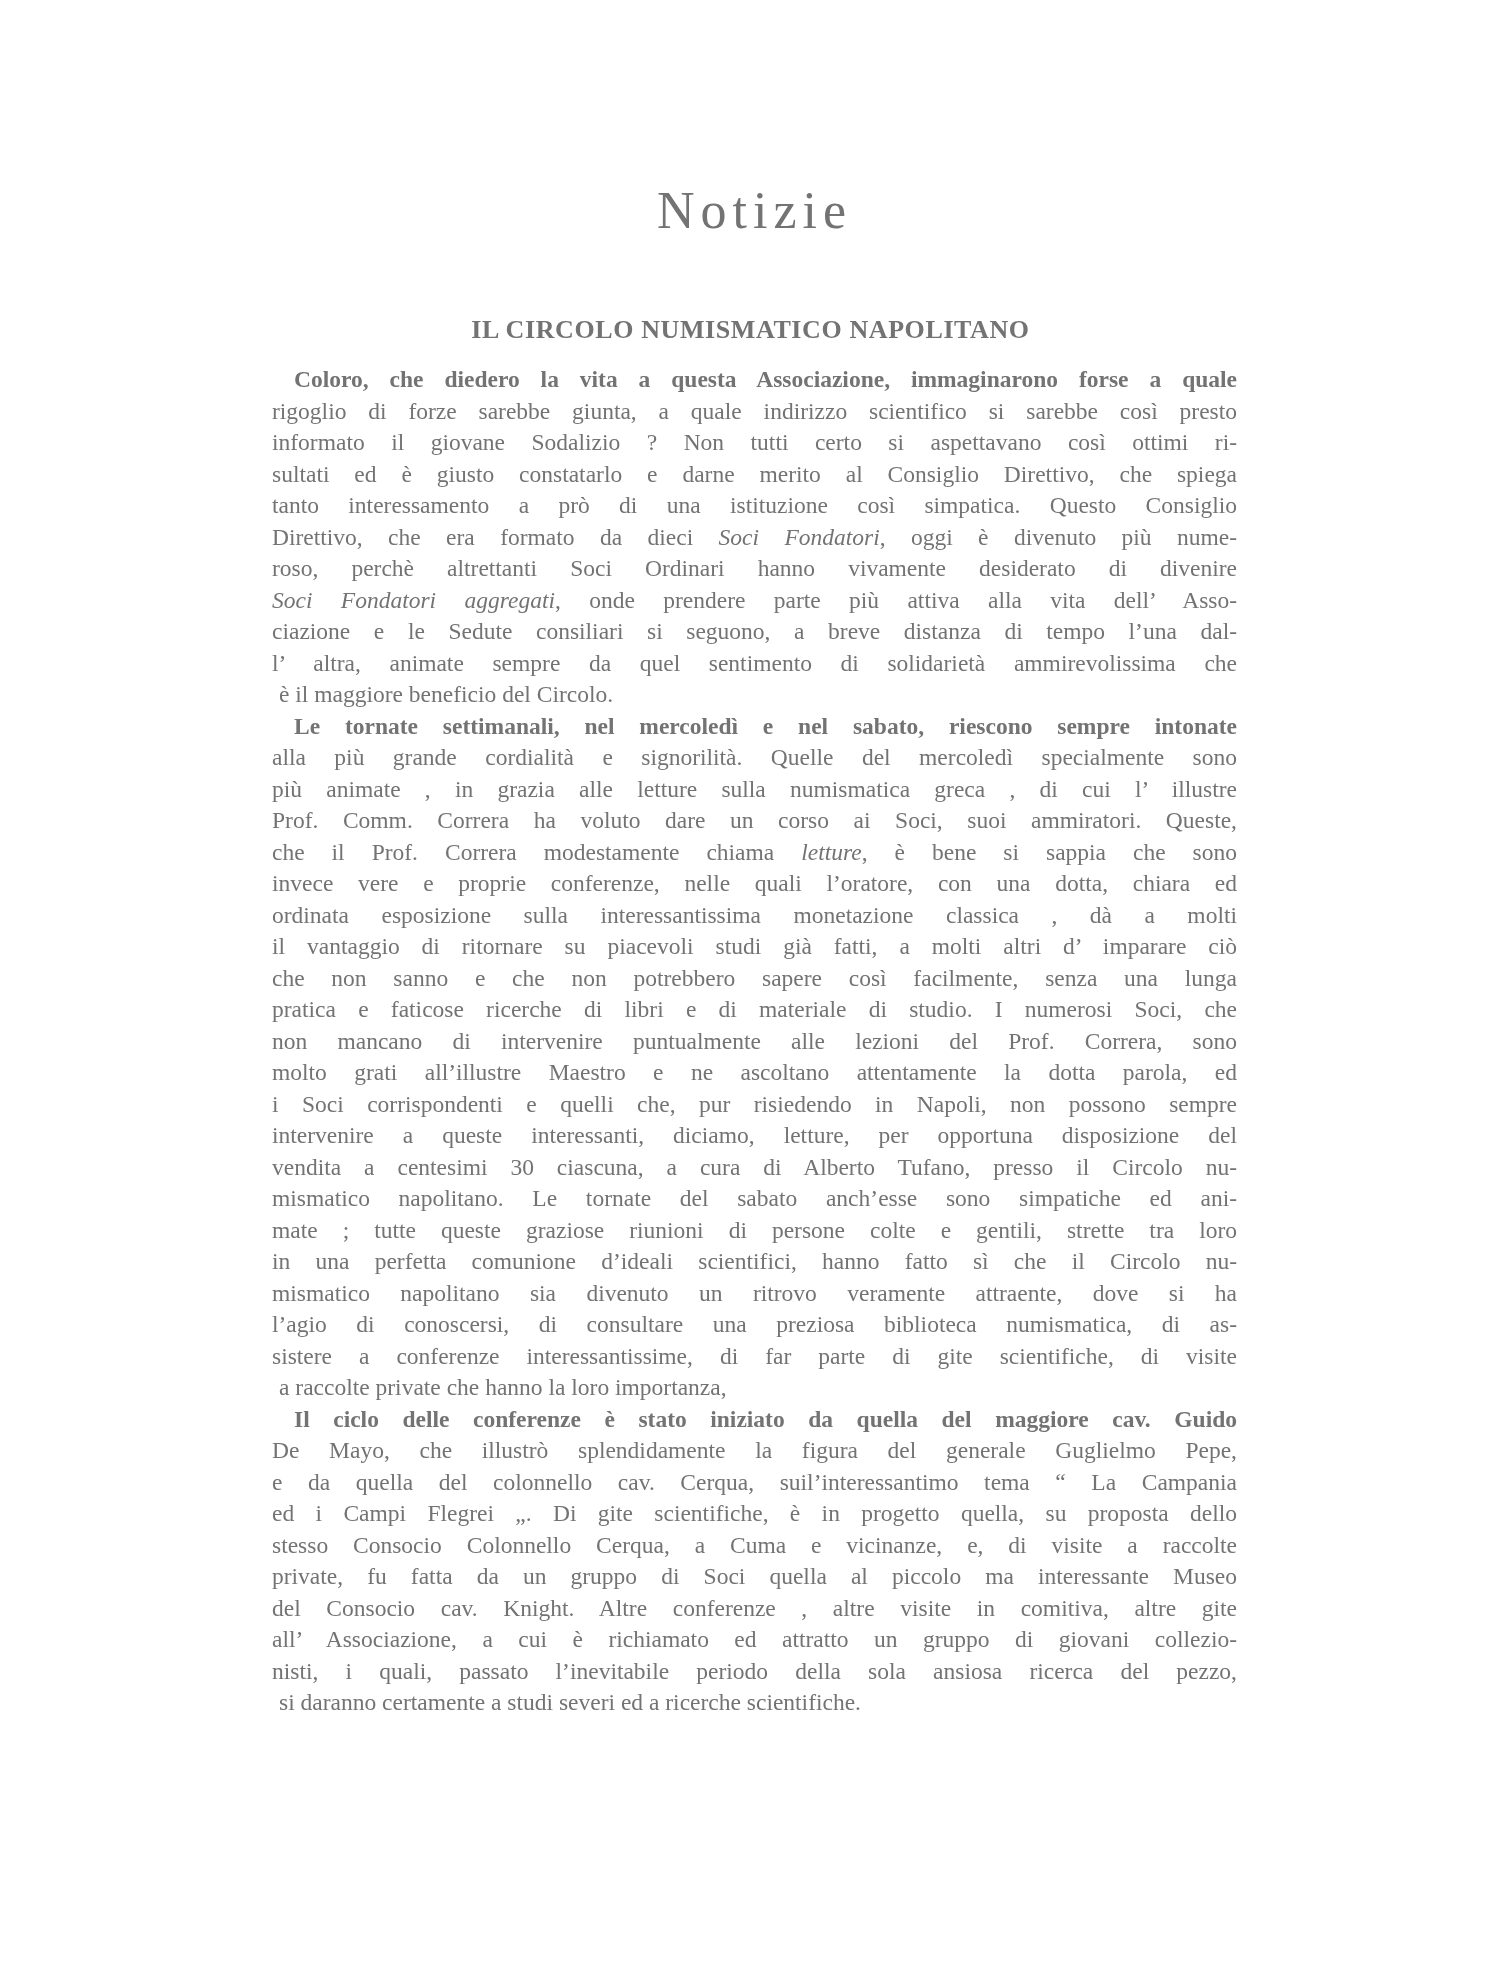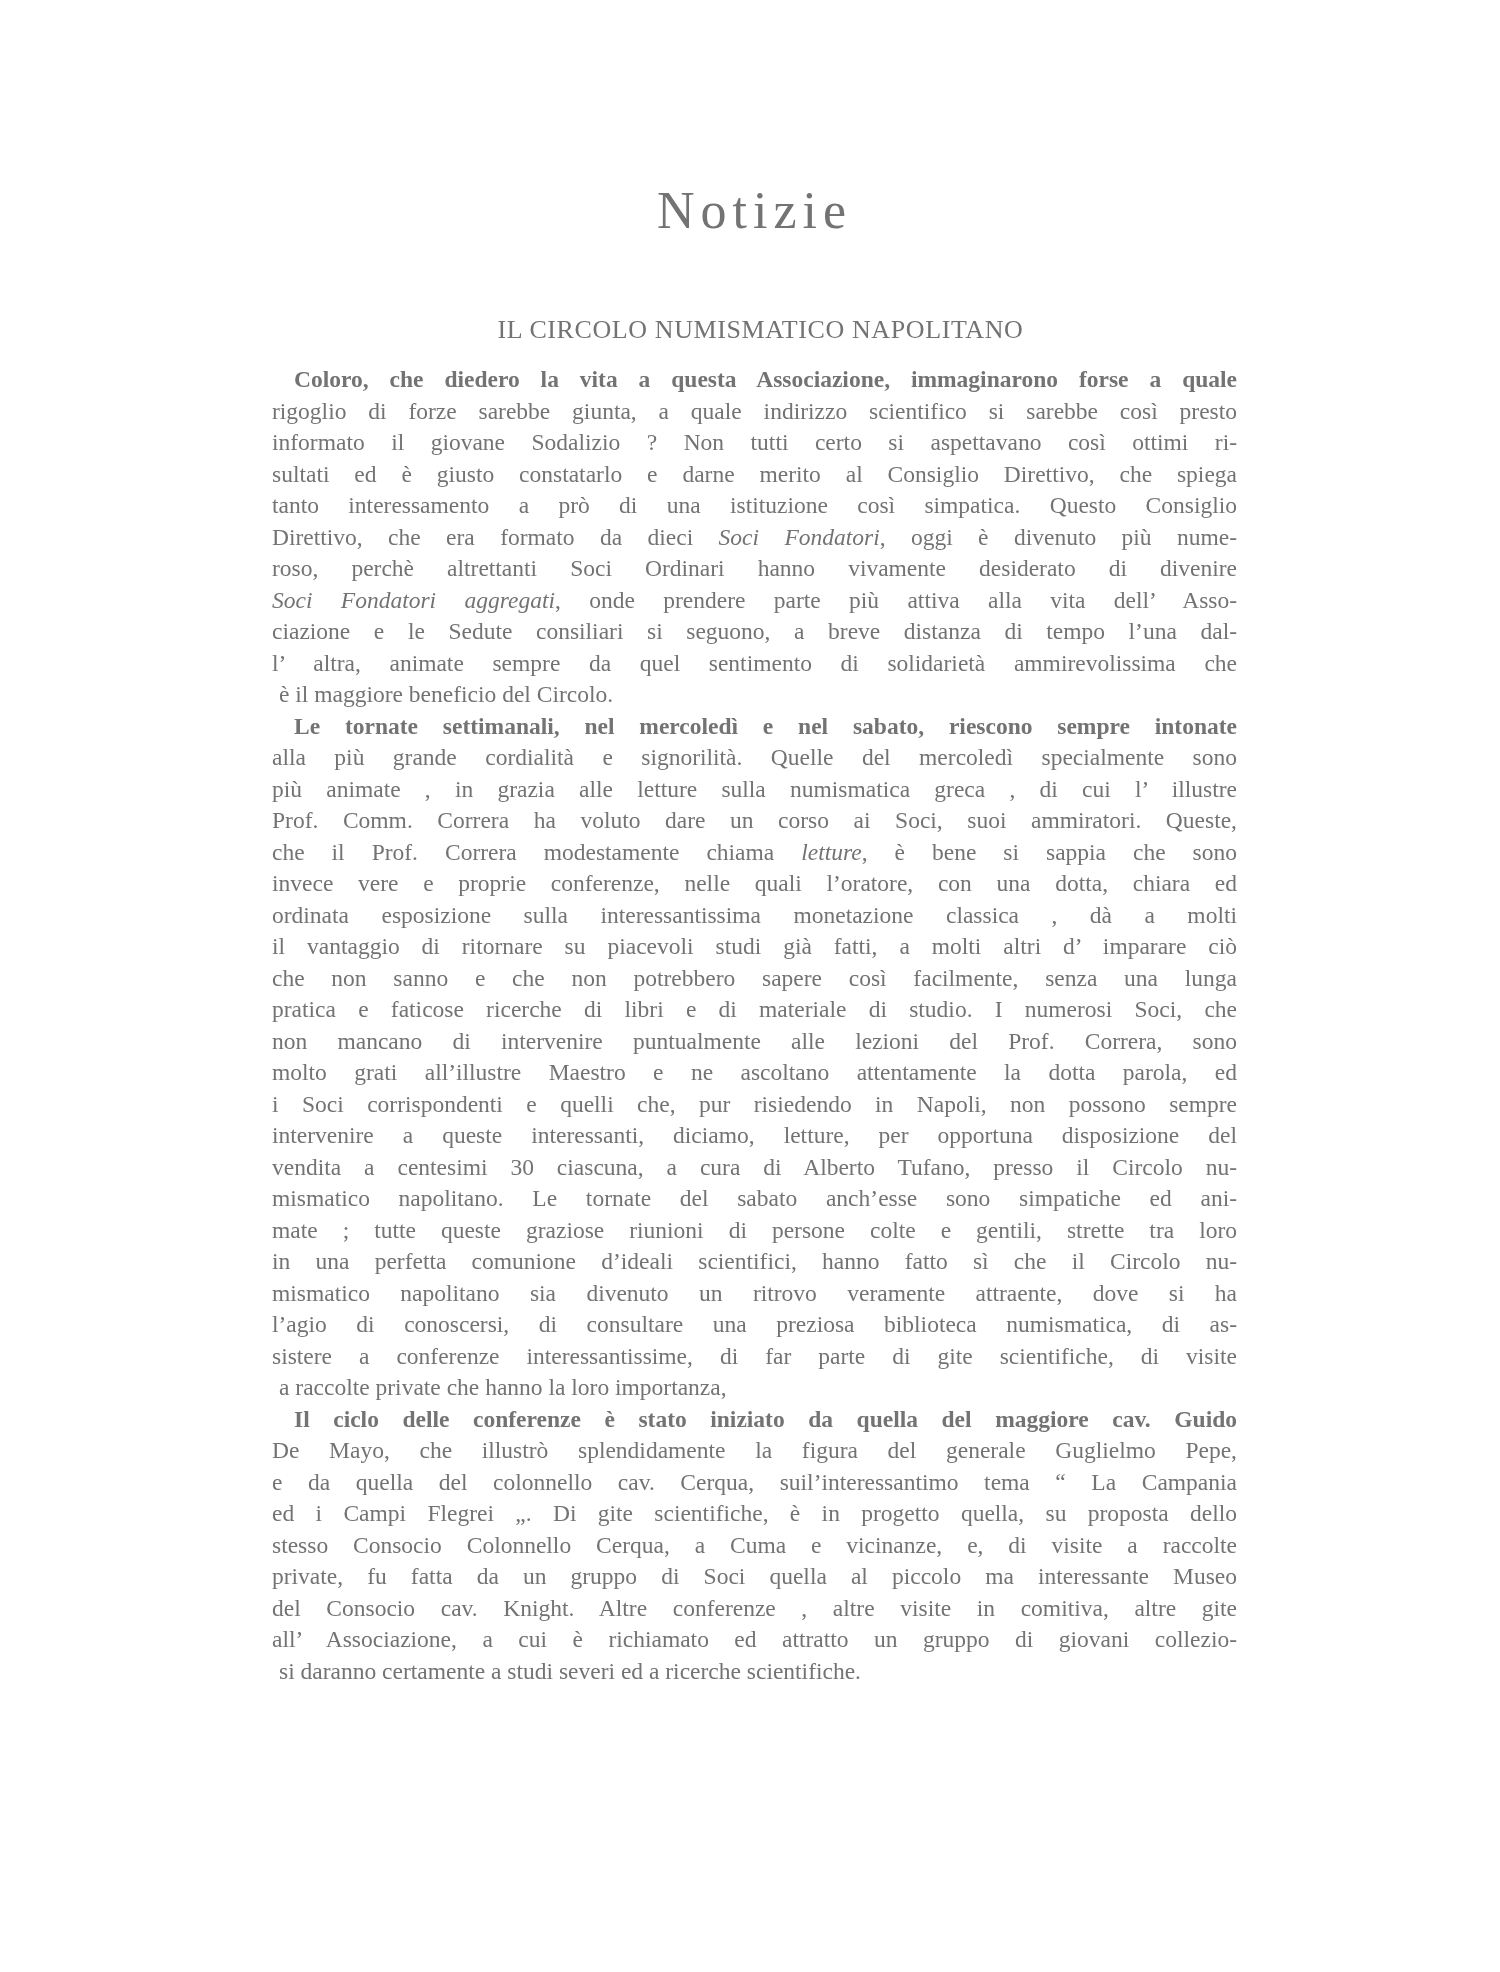--- a/index.html
+++ b/index.html
@@ -28,26 +28,26 @@
     text-align: center;
     font-size: 52px;
     line-height: 1.1;
     font-weight: 400;
     letter-spacing: 6px;
     white-space: nowrap;
   }
   .doc-heading {
     position: absolute;
     top: 314px;
-    left: 278px;
+    left: 268px;
     width: 965px;
     text-align: center;
     font-size: 26px;
     line-height: 1.2;
-    font-weight: 400;
+    font-weight: 700;
     letter-spacing: 0.6px;
     white-space: nowrap;
   }
   .doc-body {
     position: absolute;
     top: 364px;
     left: 272px;
     width: 965px;
     font-size: 23.5px;
     line-height: 31.5px;
@@ -121,16 +121,17 @@
       </div>
       <div class="paragraph">
         <div class="line indent"><span>Il ciclo delle conferenze è stato iniziato da quella del maggiore cav. Guido</span></div>
         <div class="line"><span>De Mayo, che illustrò splendidamente la figura del generale Guglielmo Pepe,</span></div>
         <div class="line"><span>e da quella del colonnello cav. Cerqua, suil’interessantimo tema “ La Campania</span></div>
         <div class="line"><span>ed i Campi Flegrei „. Di gite scientifiche, è in progetto quella, su proposta dello</span></div>
         <div class="line"><span>stesso Consocio Colonnello Cerqua, a Cuma e vicinanze, e, di visite a raccolte</span></div>
         <div class="line"><span>private, fu fatta da un gruppo di Soci quella al piccolo ma interessante Museo</span></div>
         <div class="line"><span>del Consocio cav. Knight. Altre conferenze , altre visite in comitiva, altre gite</span></div>
         <div class="line"><span>all’ Associazione, a cui è richiamato ed attratto un gruppo di giovani collezio-</span></div>
+        <div class="line"><span>nisti, i quali, passato l’inevitabile periodo della sola ansiosa ricerca del pezzo,</span></div>
         <div class="line last"><span>si daranno certamente a studi severi ed a ricerche scientifiche.</span></div>
       </div>
     </div>
 </div>
 
 </body></html>

